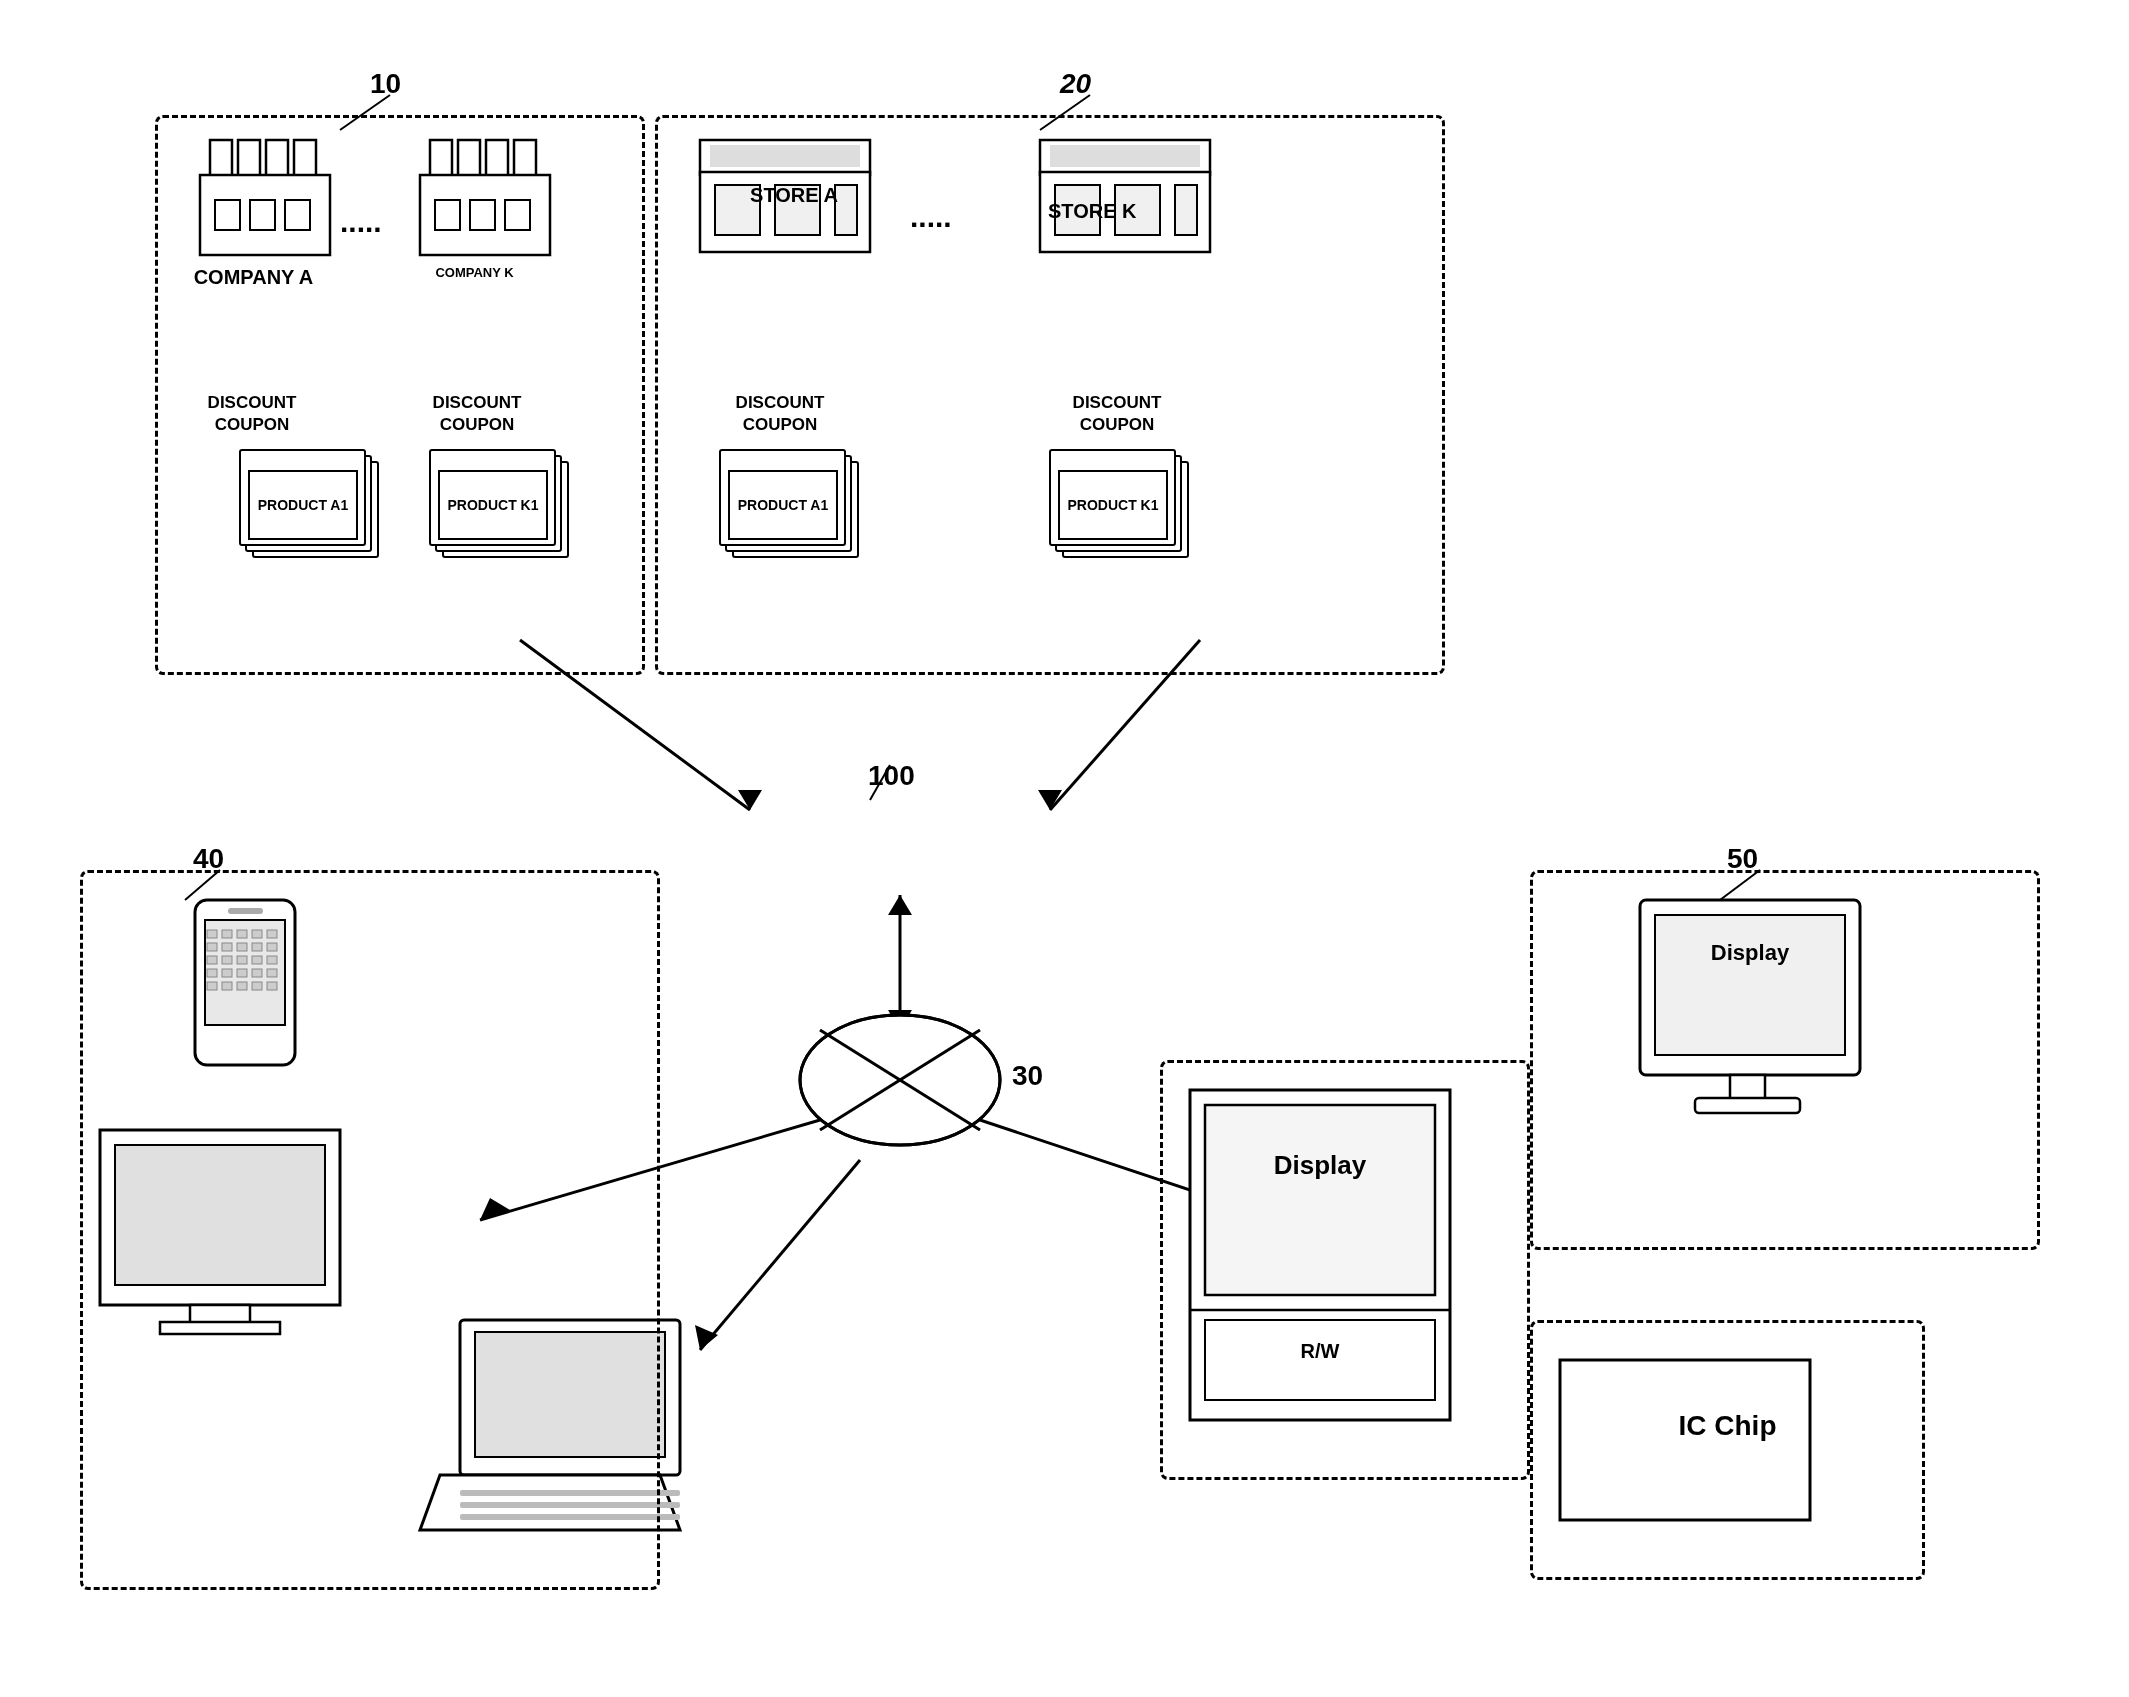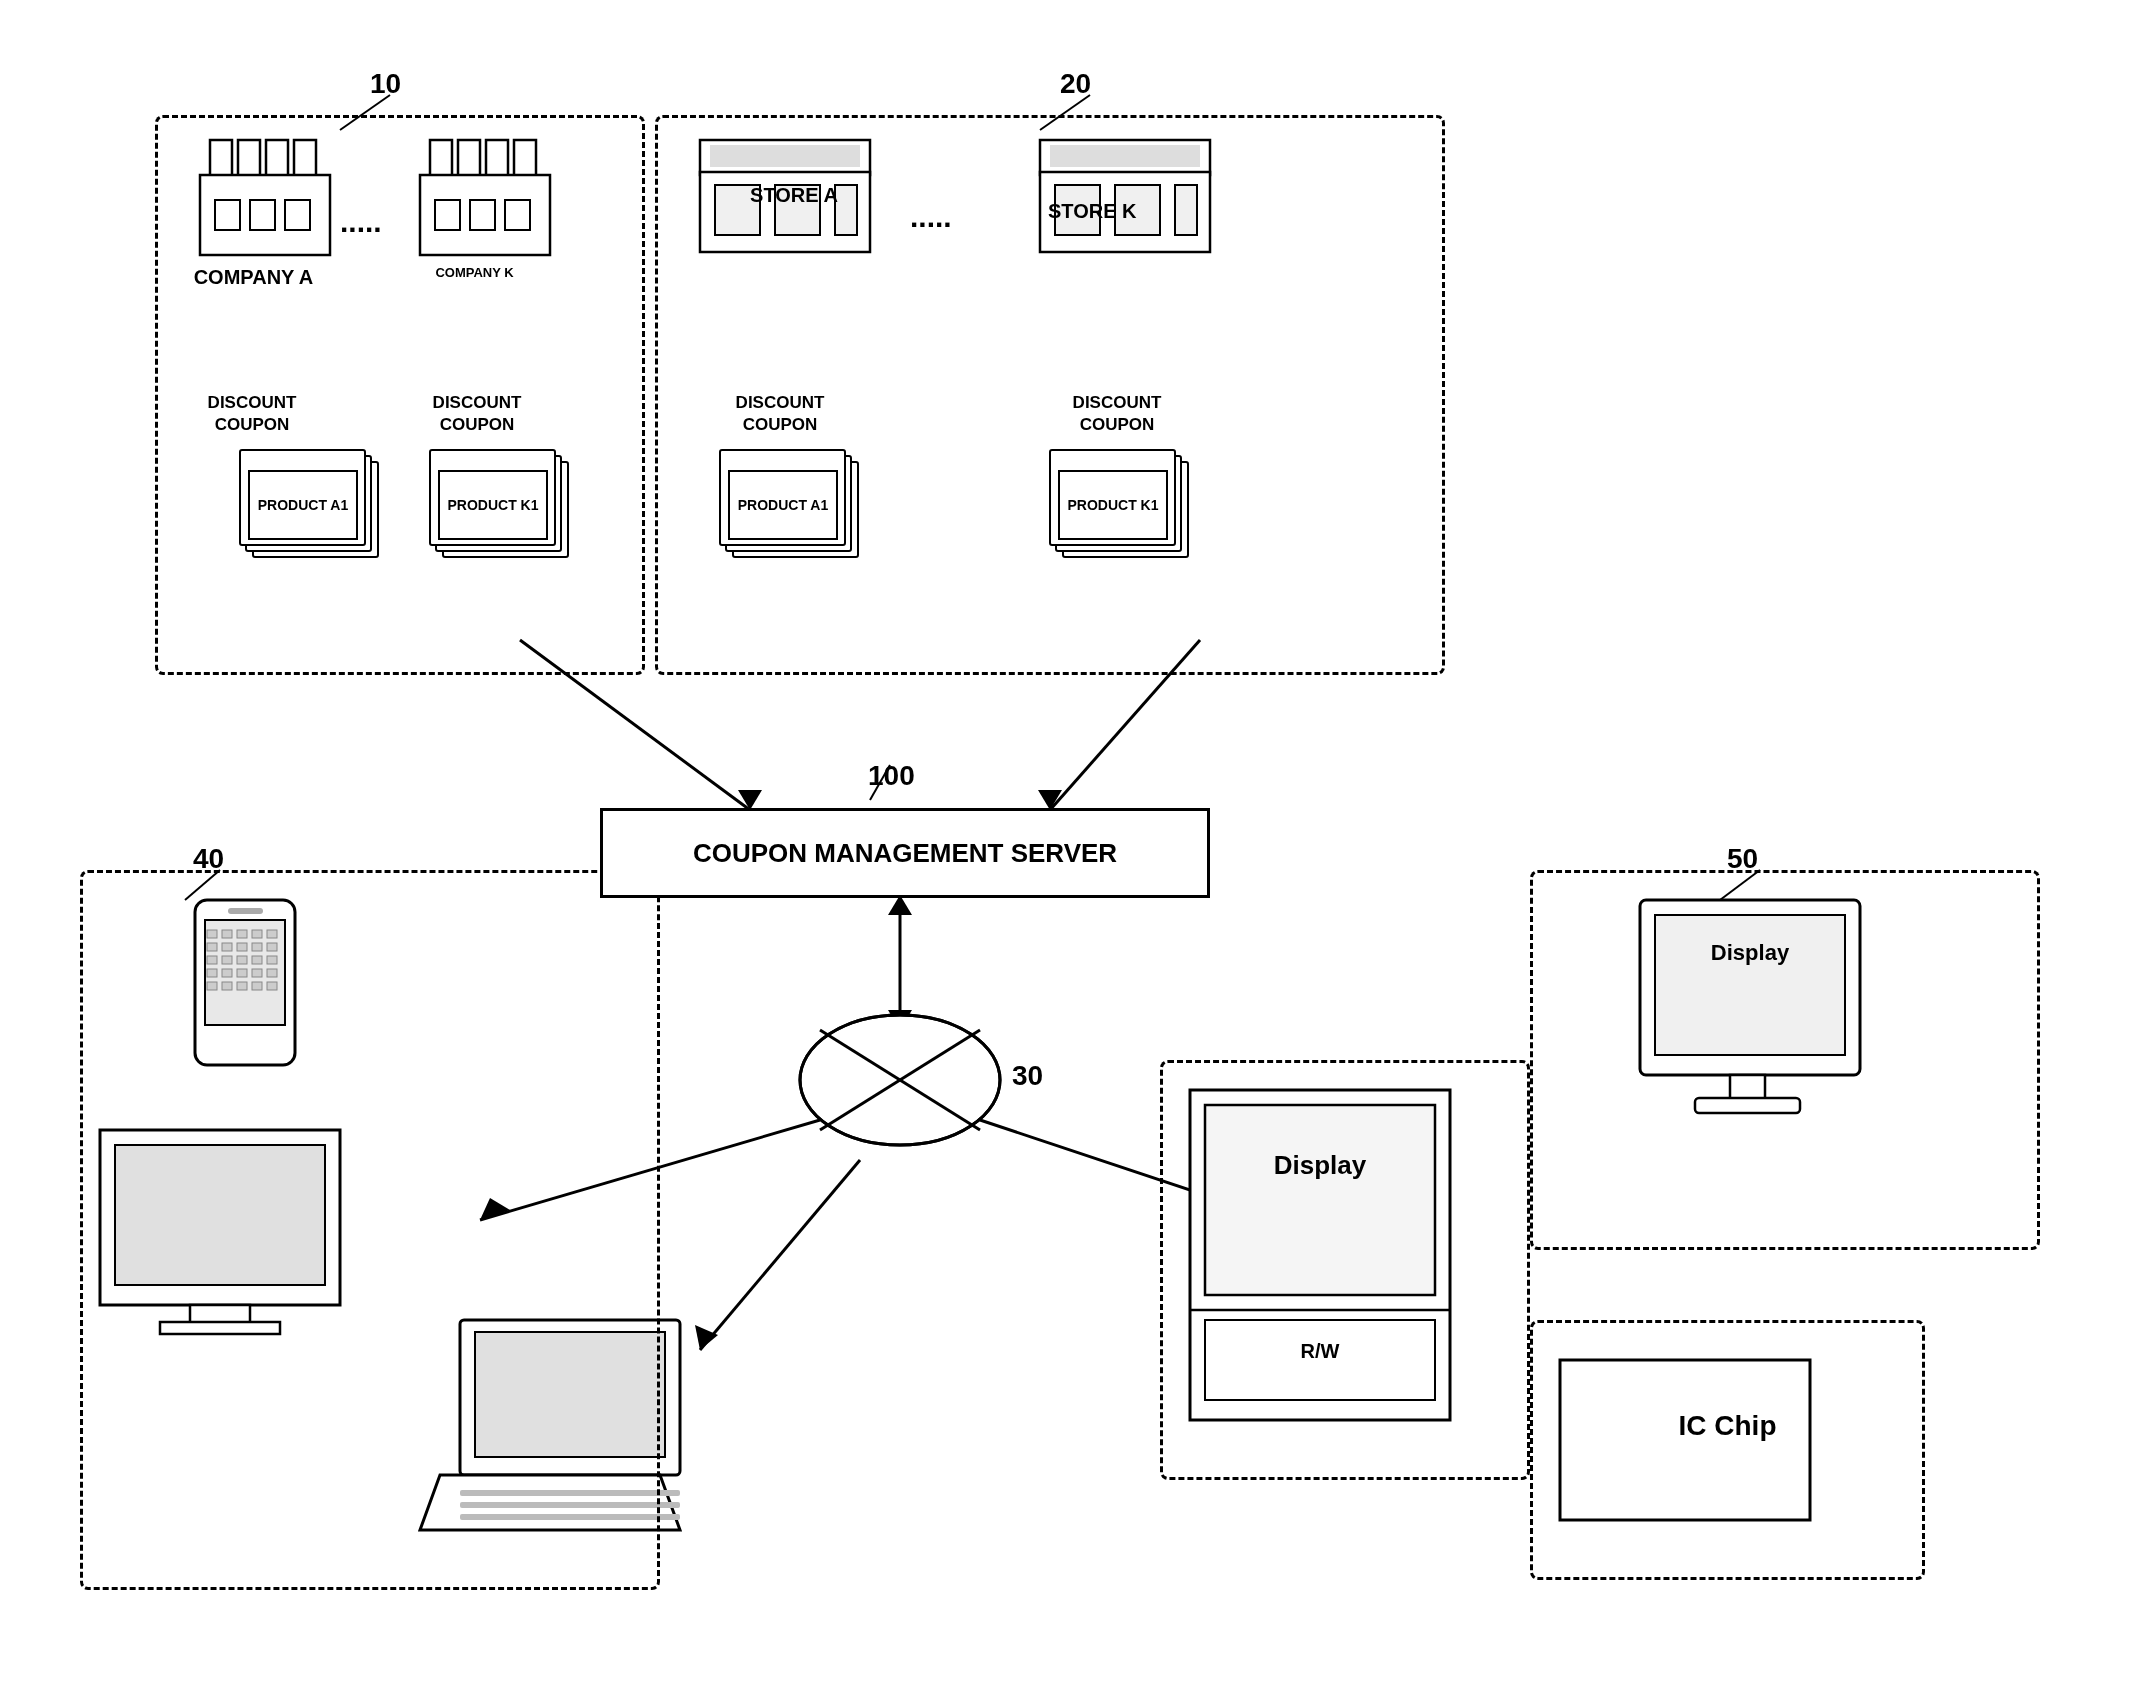--- a/index.html
+++ b/index.html
@@ -199,21 +199,21 @@
     <line x1="1190" y1="1310" x2="1450" y2="1310" stroke="#000" stroke-width="2.5"></line>
 
     <rect x="1205" y="1320" width="230" height="80" fill="#fff" stroke="#000" stroke-width="2"></rect>
 
     <rect x="1560" y="1360" width="250" height="160" fill="#fff" stroke="#000" stroke-width="3"></rect>
 
   </svg>
 
   <div class="ref-label" style="left:370px; top:68px;">10</div>
 
-  <div class="ref-label" style="left:1060px; top:68px;">20</div>
+  <div class="ref-label" style="left:1060px; top:68px;font-style:italic;">20</div>
 
   <div class="ref-label" style="left:193px; top:843px;">40</div>
 
   <div class="ref-label" style="left:1727px; top:843px;">50</div>
 
   <div class="ref-label" style="left:868px; top:760px;">100</div>
 
   <div class="ref-label" style="left:1012px; top:1060px;">30</div>
 
   <div class="dashed-box" style="left:155px; top:115px; width:490px; height:560px;"></div>
@@ -265,23 +265,20 @@
   </div>
 
   <div style="position:absolute; left:728px; top:470px; width:110px; height:70px; border:2px solid #000; background:#fff; display:flex; align-items:center; justify-content:center; font-size:14px; font-weight:bold; text-align:center; z-index:2;">PRODUCT A1</div>
 
   <div style="position:absolute; left:1052px; top:392px; width:130px; text-align:center;">
     <div style="font-size:17px; font-weight:bold; line-height:1.3;">DISCOUNT<br>COUPON</div>
   </div>
 
   <div style="position:absolute; left:1058px; top:470px; width:110px; height:70px; border:2px solid #000; background:#fff; display:flex; align-items:center; justify-content:center; font-size:14px; font-weight:bold; text-align:center; z-index:2;">PRODUCT K1</div>
 
-  <div style="position:absolute; left:600px; top:808px; width:610px; height:90px; border:3px solid #000; background:#fff; display:flex; align-items:center; justify-content:center;">
-    <span style="font-size:26px; font-weight:bold; text-align:center;">COUPON MANAGEMENT SERVER</span>
-  </div>
 
   <div style="position:absolute; left:1663px; top:940px; width:174px; text-align:center; font-size:22px; font-weight:bold;">Display</div>
 
   <div style="position:absolute; left:1205px; top:1150px; width:230px; text-align:center; font-size:26px; font-weight:bold;">Display</div>
 
   <div style="position:absolute; left:1205px; top:1340px; width:230px; text-align:center; font-size:20px; font-weight:bold;">R/W</div>
 
   <div style="position:absolute; left:1545px; top:1410px; width:365px; text-align:center; font-size:28px; font-weight:bold;">IC Chip</div>
 
 </div>

